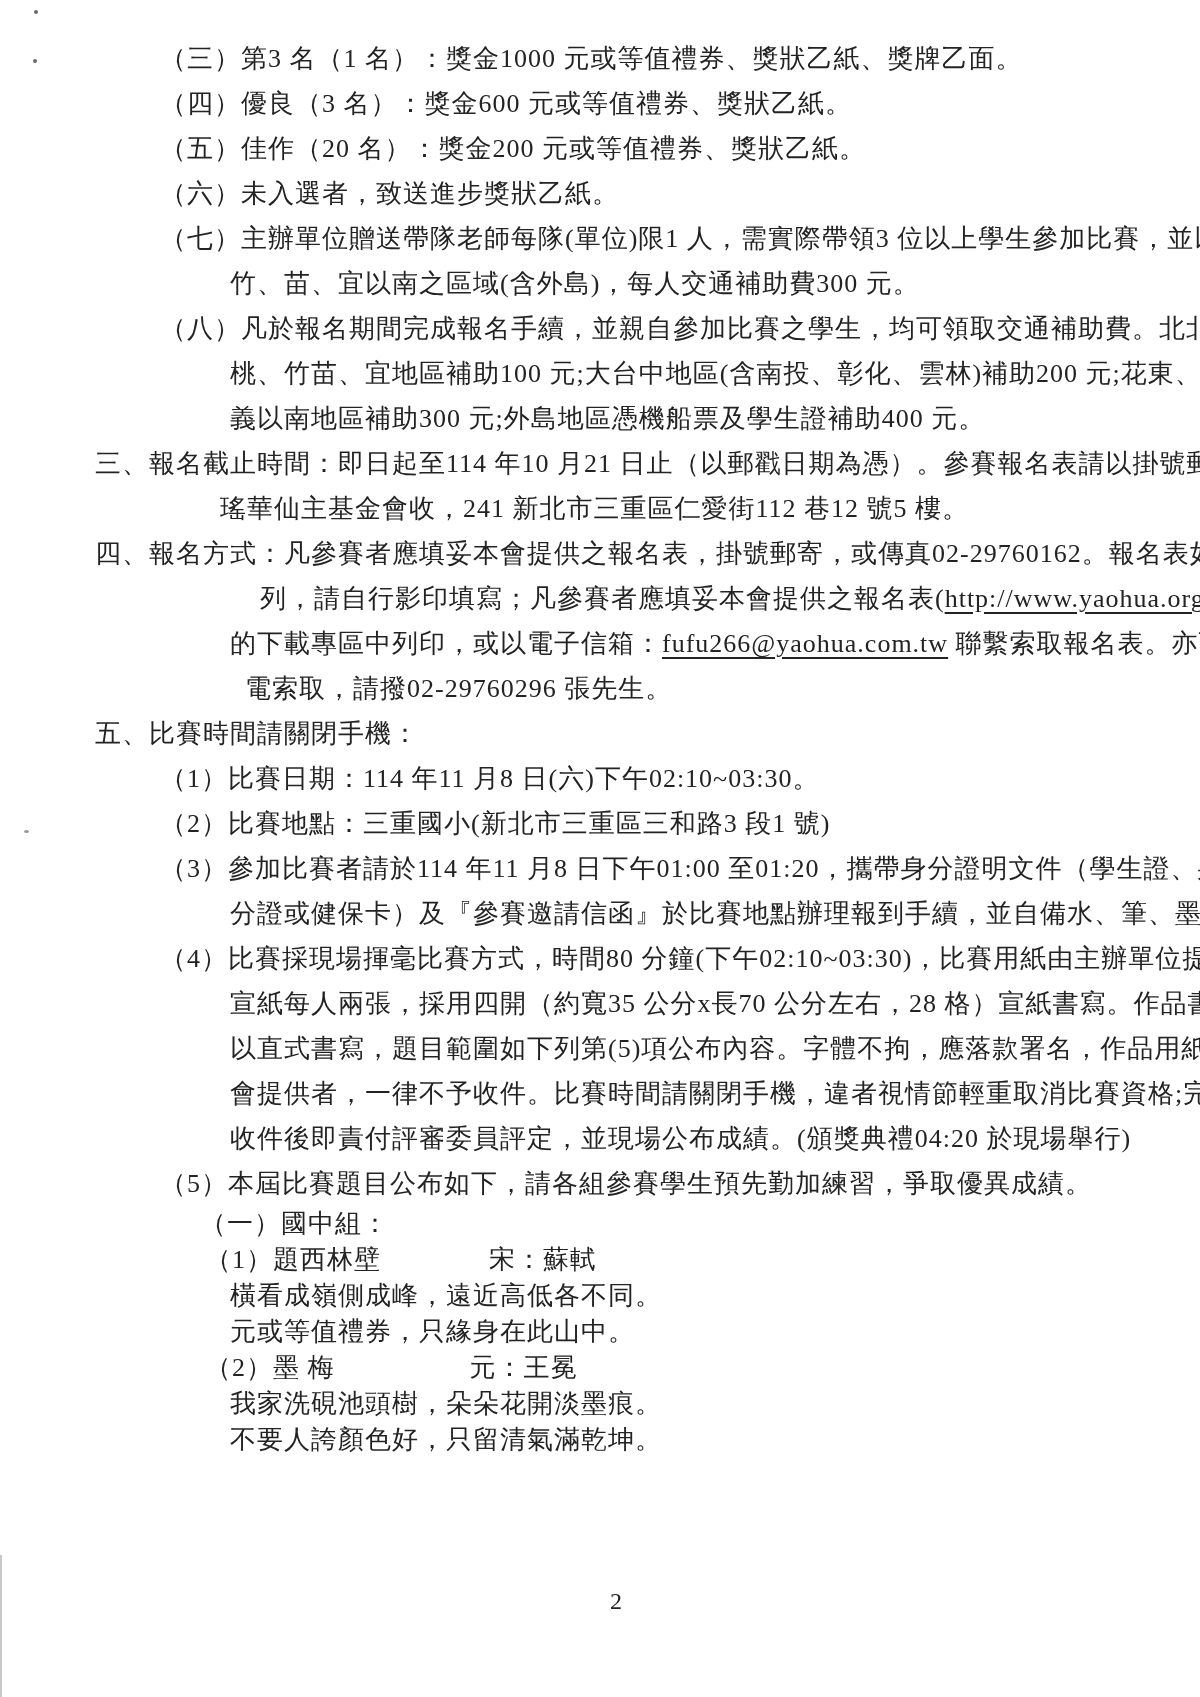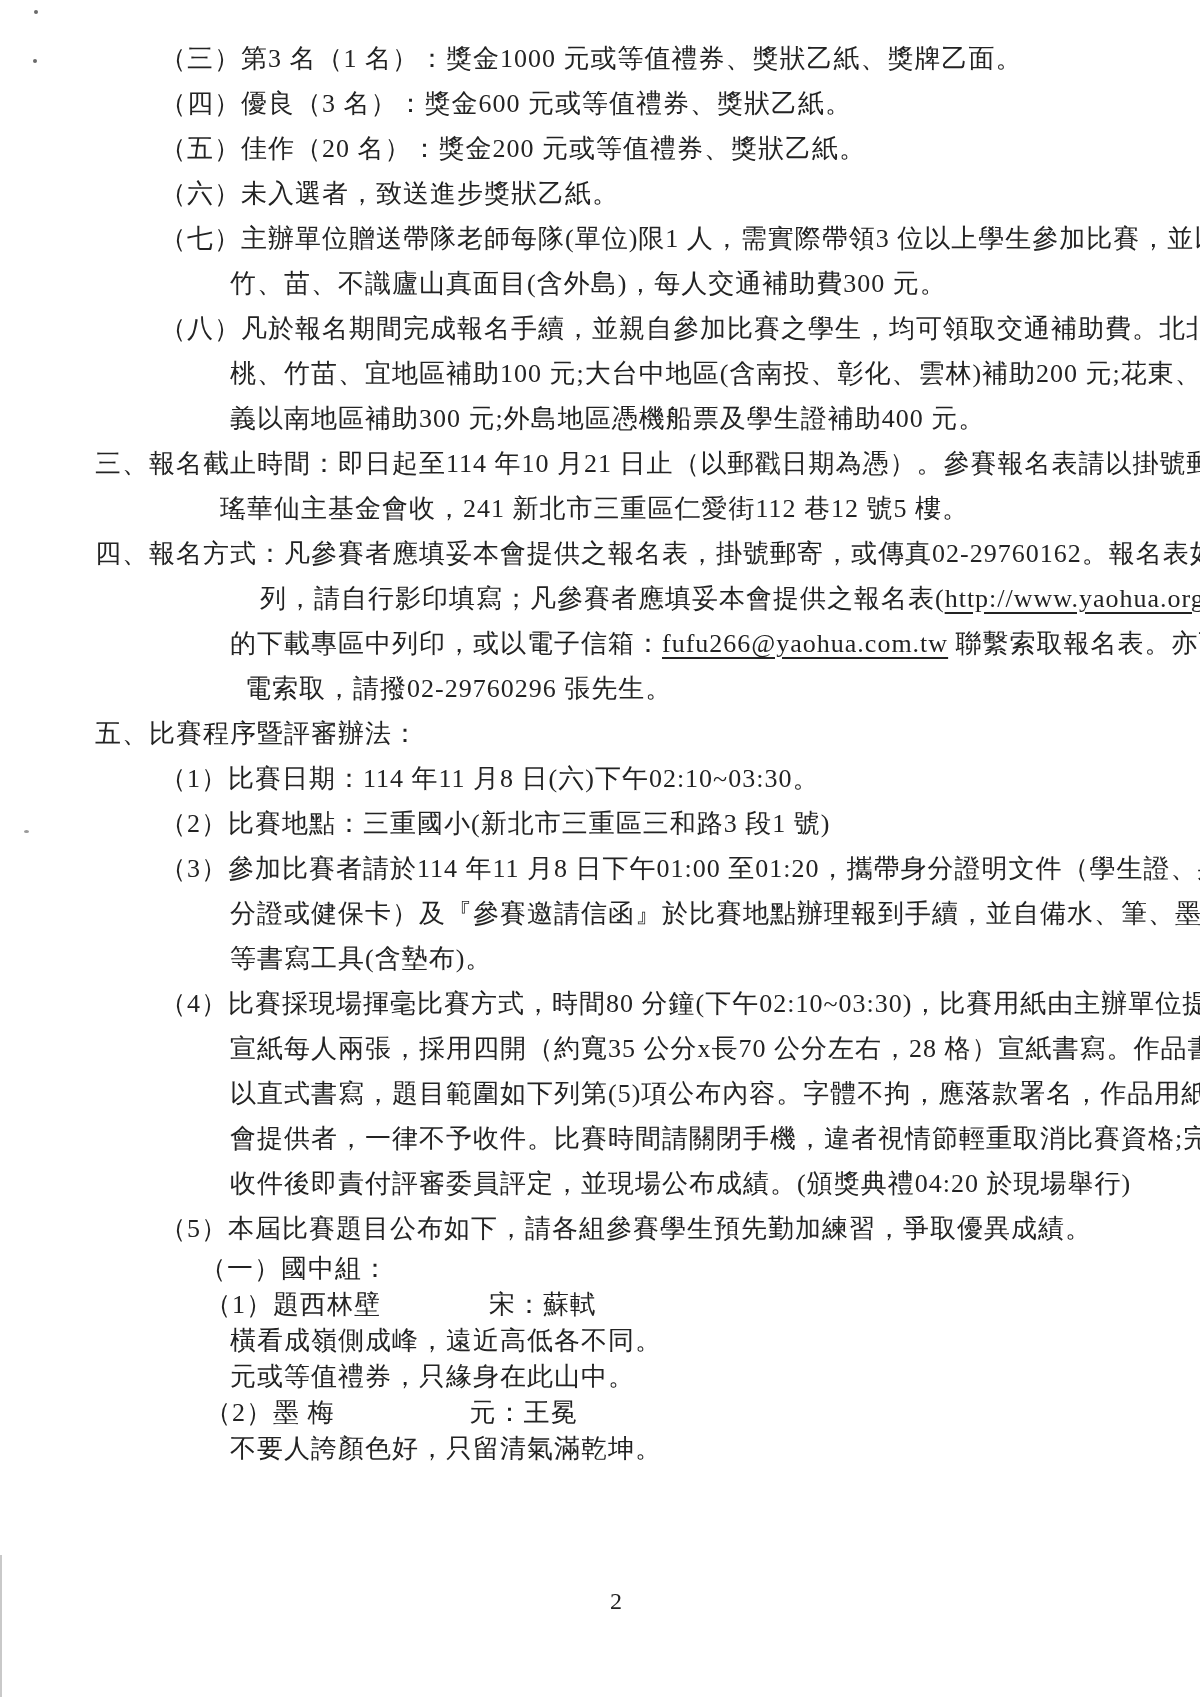--- a/index.html
+++ b/index.html
@@ -82,52 +82,52 @@
   <div class="speck speck3"></div>
   <div class="edge-artifact"></div>
 
   <div class="content">
 
     <div class="line ind-b">（三）第3 名（1 名）：獎金1000 元或等值禮券、獎狀乙紙、獎牌乙面。</div>
     <div class="line ind-b">（四）優良（3 名）：獎金600 元或等值禮券、獎狀乙紙。</div>
     <div class="line ind-b">（五）佳作（20 名）：獎金200 元或等值禮券、獎狀乙紙。</div>
     <div class="line ind-b">（六）未入選者，致送進步獎狀乙紙。</div>
     <div class="line ind-b">（七）主辦單位贈送帶隊老師每隊(單位)限1 人，需實際帶領3 位以上學生參加比賽，並以</div>
-    <div class="line ind-c">竹、苗、不識廬山真面目(含外島)，每人交通補助費300 元。</div>
+    <div class="line ind-c">竹、苗、宜以南之區域(含外島)，每人交通補助費300 元。</div>
     <div class="line ind-b">（八）凡於報名期間完成報名手續，並親自參加比賽之學生，均可領取交通補助費。北北基、</div>
     <div class="line ind-c">桃、竹苗、宜地區補助100 元;大台中地區(含南投、彰化、雲林)補助200 元;花東、嘉</div>
     <div class="line ind-c">義以南地區補助300 元;外島地區憑機船票及學生證補助400 元。</div>
 
     <div class="line ind-a">三、報名截止時間：即日起至114 年10 月21 日止（以郵戳日期為憑）。參賽報名表請以掛號郵寄：</div>
     <div class="line ind-d">瑤華仙主基金會收，241 新北市三重區仁愛街112 巷12 號5 樓。</div>
 
     <div class="line ind-a">四、報名方式：凡參賽者應填妥本會提供之報名表，掛號郵寄，或傳真02-29760162。報名表如後</div>
     <div class="line ind-e"><span>列，請自行影印填寫；凡參賽者應填妥本會提供之報名表(</span><span class="u">http://www.yaohua.org.tw</span></div>
     <div class="line ind-c"><span>的下載專區中列印，或以電子信箱：</span><span class="u">fufu266@yaohua.com.tw</span><span> 聯繫索取報名表。亦可來</span></div>
     <div class="line ind-f">電索取，請撥02-29760296  張先生。</div>
 
-    <div class="line ind-a">五、比賽程序暨評審辦法：</div>
+    <div class="line ind-a">五、比賽時間請關閉手機：</div>
     <div class="line ind-b">（1）比賽日期：114 年11 月8 日(六)下午02:10~03:30。</div>
     <div class="line ind-b">（2）比賽地點：三重國小(新北市三重區三和路3 段1 號)</div>
     <div class="line ind-b">（3）參加比賽者請於114 年11 月8 日下午01:00 至01:20，攜帶身分證明文件（學生證、身</div>
     <div class="line ind-c">分證或健保卡）及『參賽邀請信函』於比賽地點辦理報到手續，並自備水、筆、墨、硯</div>
-    <div class="line ind-c">等書寫工具(含墊布)。</div>
     <div class="line ind-b">（4）比賽採現場揮毫比賽方式，時間80 分鐘(下午02:10~03:30)，比賽用紙由主辦單位提供</div>
     <div class="line ind-c">宣紙每人兩張，採用四開（約寬35 公分x長70 公分左右，28 格）宣紙書寫。作品書寫</div>
     <div class="line ind-c">以直式書寫，題目範圍如下列第(5)項公布內容。字體不拘，應落款署名，作品用紙非本</div>
     <div class="line ind-c">會提供者，一律不予收件。比賽時間請關閉手機，違者視情節輕重取消比賽資格;完成</div>
     <div class="line ind-c">收件後即責付評審委員評定，並現場公布成績。(頒獎典禮04:20 於現場舉行)</div>
     <div class="line ind-b">（5）本屆比賽題目公布如下，請各組參賽學生預先勤加練習，爭取優異成績。</div>
 
     <div class="poem-sec">
       <div class="line ind-g">（一）國中組：</div>
       <div class="line ind-h">（1）題西林壁　　　　宋：蘇軾</div>
       <div class="line ind-i">橫看成嶺側成峰，遠近高低各不同。</div>
       <div class="line ind-i">元或等值禮券，只緣身在此山中。</div>
       <div class="line ind-h gap-top">（2）墨 梅　　　　　元：王冕</div>
+      <div class="line ind-i">我家洗硯池頭樹，朵朵花開淡墨痕。</div>
       <div class="line ind-i">不要人誇顏色好，只留清氣滿乾坤。</div>
     </div>
 
   </div>
 
   <div class="pageno">2</div>
 
 </div>
 
 </body></html>

